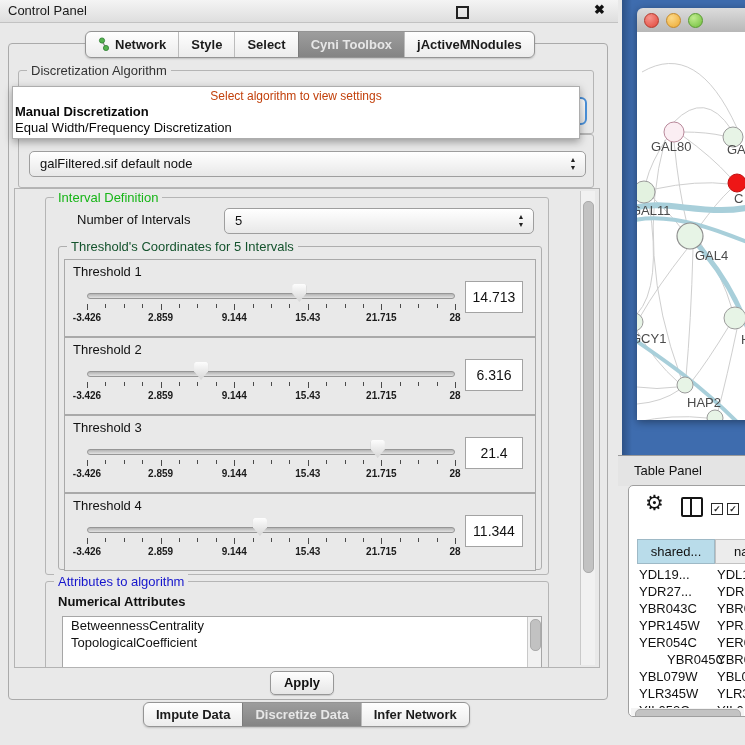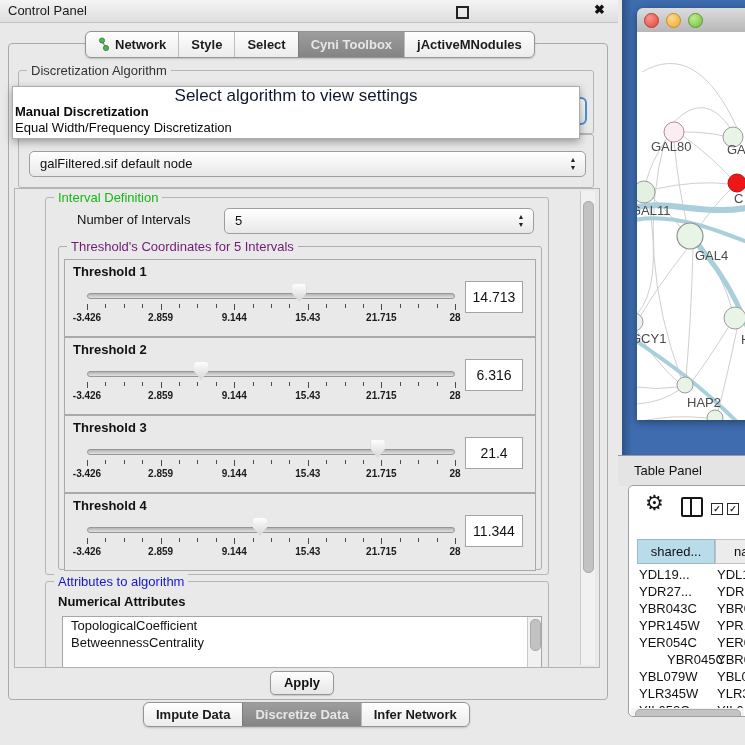--- a/index.html
+++ b/index.html
@@ -34,21 +34,21 @@
   .cval{position:absolute;left:10px;top:0;line-height:24px;white-space:nowrap;}
   .spin{position:absolute;right:7px;top:4px;width:10px;text-align:center;color:#222;}
   .spin div{font-size:7px;line-height:8px;}
 
   #scrollpane{left:6px;top:145px;width:584px;height:478px;border:1px solid #b3b3b3;
     background:#e9e9e9;overflow:hidden;}
   .vscroll{position:absolute;background:#f1f1f1;border-left:1px solid #c9c9c9;}
   .vthumb{position:absolute;left:2px;width:9px;background:#c2c2c2;border-radius:5px;border:1px solid #ababab;}
 
   .thr{position:absolute;left:5px;width:470px;height:76px;border:1px solid #a9a9a9;background:#e9e9e9;}
-  .thr-label{position:absolute;left:8px;top:4px;font-size:13px;font-weight:700;}
+  .thr-label{position:absolute;left:8px;top:4px;font-size:13px;font-weight:400;}
   .slider{position:absolute;left:22px;top:0;width:368px;height:76px;}
   .track{position:absolute;left:0;right:0;top:33px;height:4px;
     background:linear-gradient(#b4b4b4,#e2e2e2);border:1px solid #969696;border-radius:3px;}
   .thumb{position:absolute;top:24px;width:14px;height:18px;margin-left:-7px;
     background:linear-gradient(#fdfdfd,#d6d6d6);
     clip-path:polygon(12% 0,88% 0,100% 10%,100% 52%,50% 100%,0 52%,0 10%);
     filter:drop-shadow(0 0 1px #888);}
   .tick{position:absolute;top:44px;width:1px;height:4px;background:#4a4a4a;}
   .tick.major{height:6px;}
   .tick-label{position:absolute;top:52px;font-size:10px;font-weight:700;color:#1a1a1a;
@@ -60,21 +60,21 @@
     border:1px solid #a6a6a6;overflow:hidden;}
   .attr-item{height:17px;line-height:17px;padding-left:8px;font-size:13px;}
 
   #apply-btn{left:262px;top:628px;width:62px;height:22px;border:1px solid #979797;border-radius:5px;
     background:linear-gradient(#fefefe,#e6e6e6);font-size:13px;font-weight:600;text-align:center;
     line-height:22px;box-shadow:0 1px 1px rgba(0,0,0,.15);}
 
   
   #algo-popup{left:12px;top:86px;width:566px;height:51px;background:#fff;
     border:1px solid #adadad;box-shadow:0 3px 8px rgba(0,0,0,.35);z-index:50;}
-  #algo-prompt{height:17px;line-height:18px;text-align:center;color:#0f172a;font-size:17px;}
+  #algo-prompt{height:17px;line-height:18px;text-align:center;color:#c2410c;font-size:12px;}
   .algo-opt{height:16px;line-height:16px;padding-left:2px;font-size:13px;color:#0a0a0a;}
   .algo-opt.hl{font-weight:700;}
 
   
   #net-frame{left:622px;top:0;width:123px;height:455px;
     background:linear-gradient(90deg,#2e5286 0,#3e6cae 10px,#3e6cae 100%);}
   #mac-window{left:15px;top:8px;width:123px;height:412px;border-radius:6px 6px 0 0;
     overflow:hidden;box-shadow:0 2px 8px rgba(0,0,0,.4);}
   #mac-titlebar{height:24px;background:linear-gradient(#dcdcdc,#b7b7b7);border-bottom:1px solid #8d8d8d;}
   .tl{position:absolute;top:5px;width:13px;height:13px;border-radius:50%;}
@@ -167,21 +167,21 @@
       <div class="abs" style="left:31px;top:14px;font-size:13px;font-weight:400;">Number of Intervals</div>
       <div class="combo" style="left:178px;top:10px;width:308px;height:24px;">
         <div class="cval">5</div>
         <div class="spin">
             <div>▲</div>
             <div>▼</div>
           </div>
       </div>
 
       <div class="group" style="left:12px;top:48px;width:482px;height:322px;border-color:#aeaeae;">
-        <div class="glabel" style="color:#701a75;">Threshold's Coordinates for 5 Intervals</div>
+        <div class="glabel" style="color:#14532d;">Threshold's Coordinates for 5 Intervals</div>
 
         <div class="thr" style="top:12px;">
           <div class="thr-label">Threshold 1</div>
           <div class="slider">
             <div class="track"></div>
             <div class="thumb" style="left:57.7%"></div>
           <div class="tick major" style="left: 0%;"></div>
               <div class="tick" style="left: 5%;"></div>
               <div class="tick" style="left: 10%;"></div>
               <div class="tick" style="left: 15%;"></div>
@@ -319,22 +319,22 @@
             </div>
           <div class="valbox">11.344</div>
         </div>
       </div>
     </div>
 
     <div class="group" style="left:30px;top:392px;width:502px;height:108px;">
       <div class="glabel" style="color:#1515cc;">Attributes to algorithm</div>
       <div class="abs" style="left:12px;top:12px;font-size:13px;font-weight:700;">Numerical Attributes</div>
       <div id="attr-list">
+        <div class="attr-item">BetweennessCentrality</div>
         <div class="attr-item">TopologicalCoefficient</div>
-        <div class="attr-item">BetweennessCentrality</div>
         <div class="vscroll" style="right:0;top:0;width:13px;height:100%;">
           <div class="vthumb" style="top:2px;height:30px;"></div>
         </div>
       </div>
     </div>
 
     <div class="vscroll" style="right:4px;top:2px;width:14px;height:474px;">
       <div class="vthumb" style="top:10px;height:370px;"></div>
     </div>
   </div>

